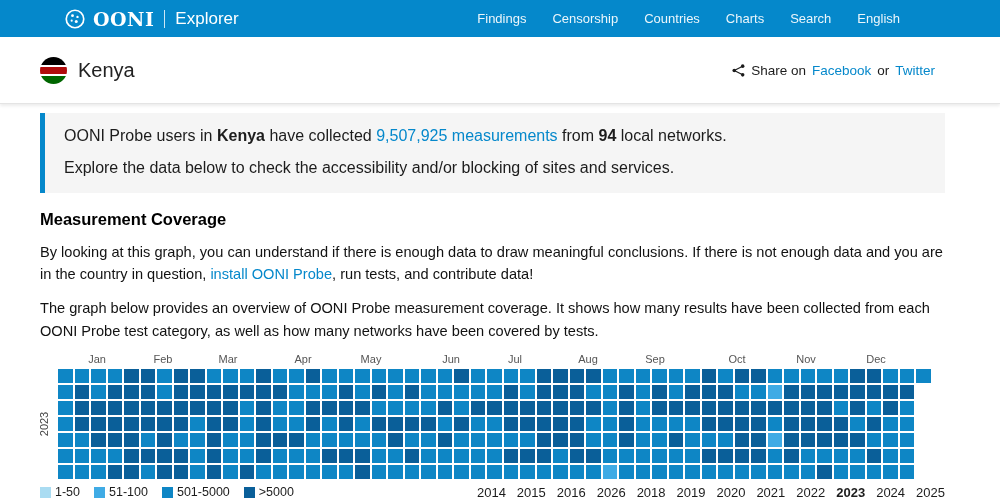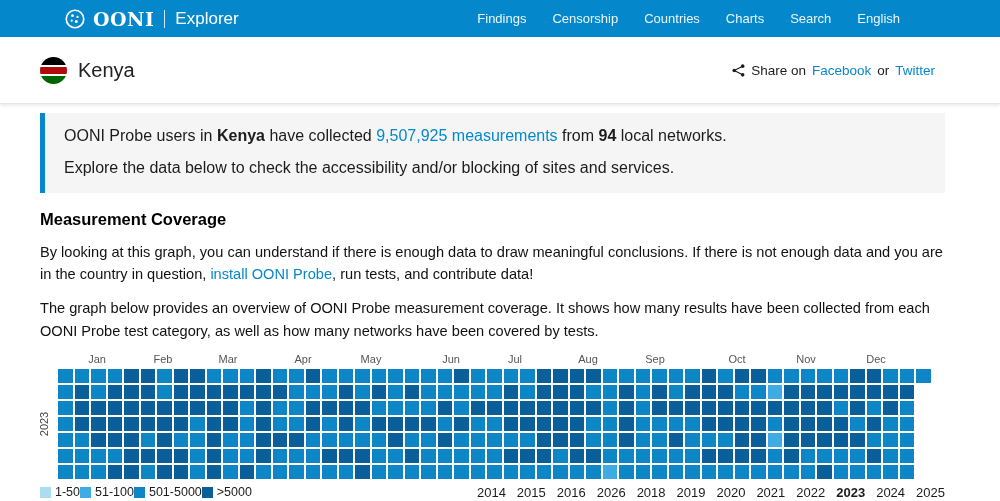--- a/index.html
+++ b/index.html
@@ -43,21 +43,21 @@
   
   .chart { position:relative; margin-top:11px; }
   .month-row { position:relative; height:14px; }
   .month-label { position:absolute; transform:translateX(-50%); font-size:11px; color:#555; white-space:nowrap; }
   .grid-wrap { position:relative; padding-left:18px; margin-top:2px; }
   .year-axis-label { position:absolute; left:-2px; top:50%; transform:translateY(-50%) rotate(180deg); writing-mode:vertical-rl; font-size:11px; color:#444; }
   .hm-grid { display:grid; grid-template-columns:repeat(53,14.5px); grid-template-rows:repeat(7,14px); gap:2px; width:873px; }
   .hm-cell { width:14.5px; height:14px; }
 
   .chart-footer { display:flex; justify-content:space-between; align-items:center; margin-top:6px; }
-  .legend { display:flex; align-items:center; }
+  .legend { display:flex; align-items:center; gap:14px; }
   .legend-item { display:flex; align-items:center; gap:4px; font-size:12.5px; color:#1c1c1c; }
   .legend-swatch { width:11px; height:11px; display:inline-block; }
   .years { display:flex; gap:11px; font-size:13px; color:#1c1c1c; }
   .year { cursor:pointer; }
   .year.selected { font-weight:700; }
 </style>
 </head>
 <body>
 
 <div class="page">

